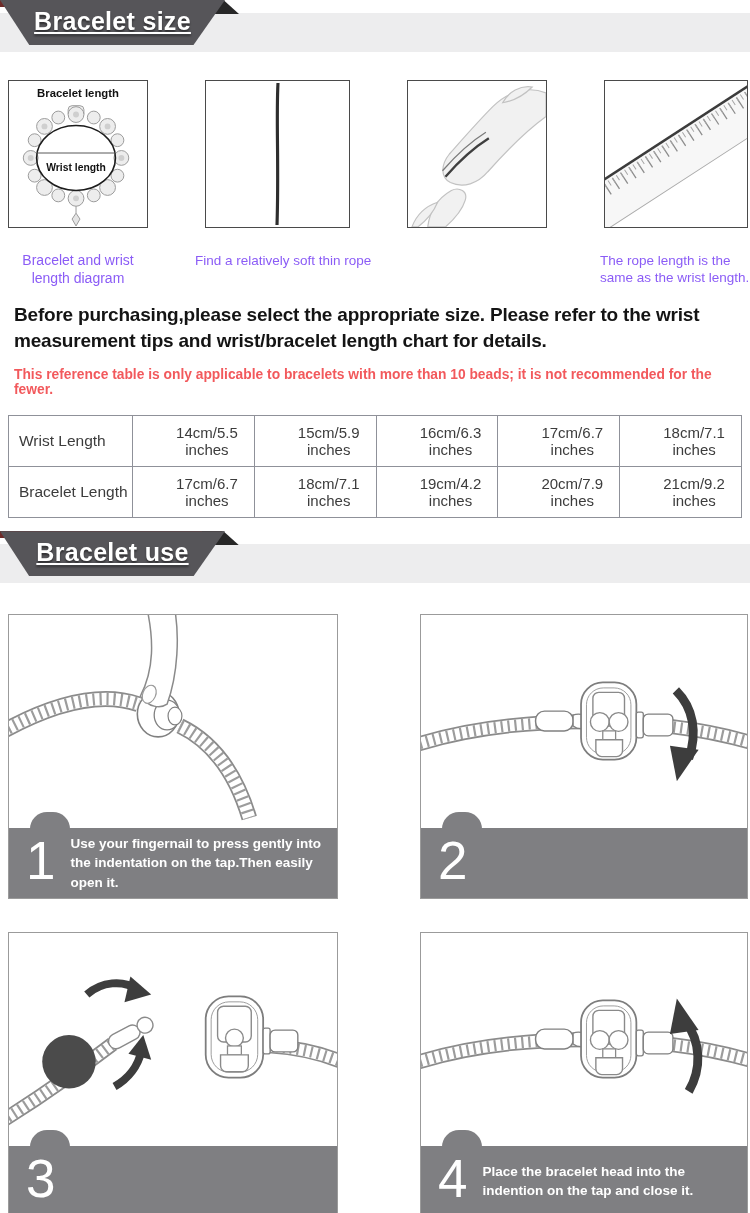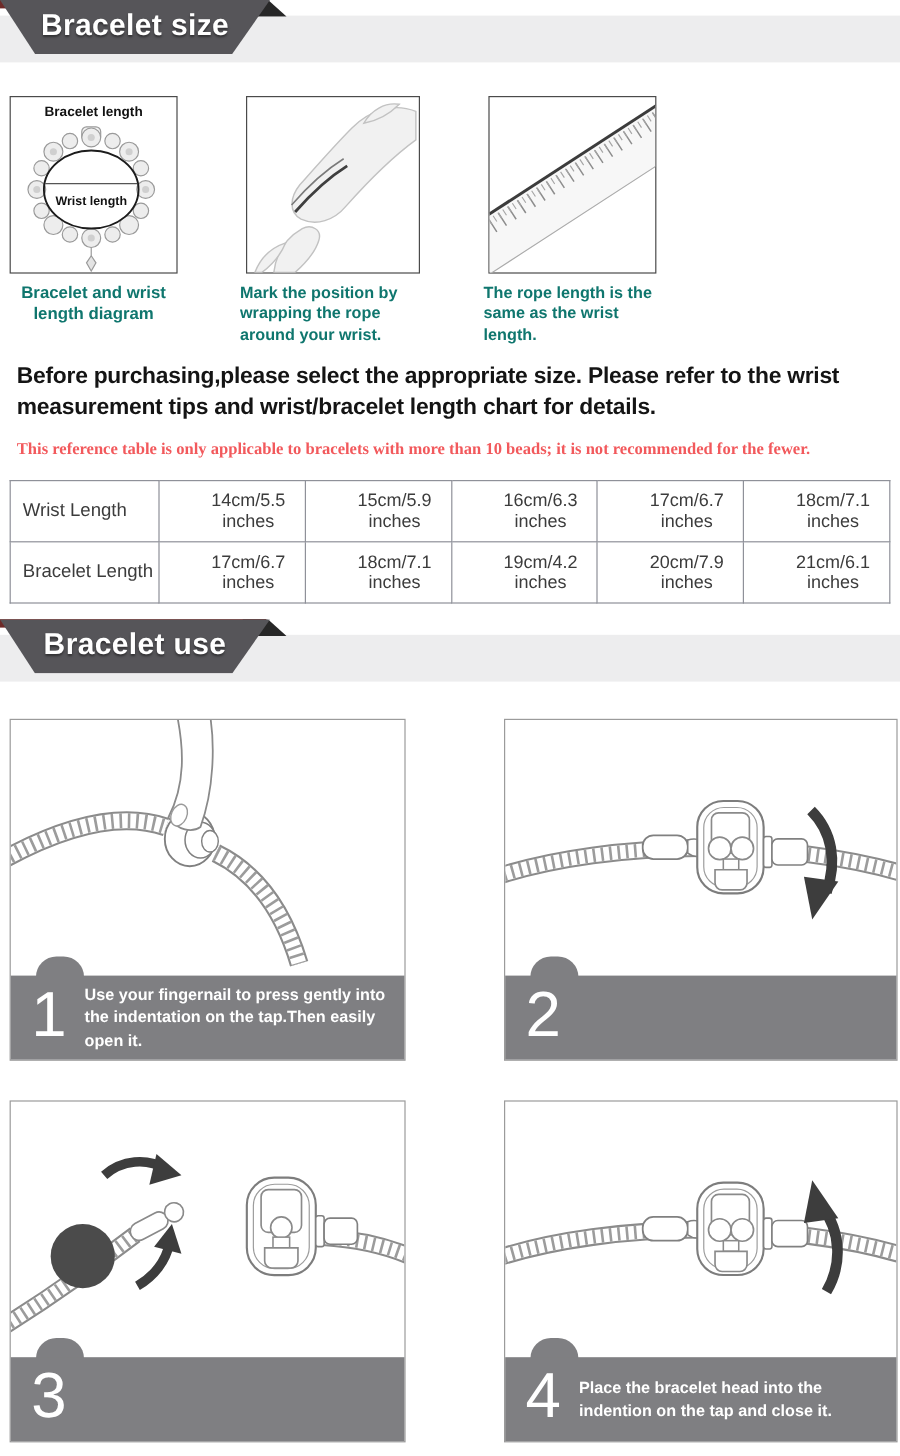--- a/index.html
+++ b/index.html
@@ -9,37 +9,37 @@
   
   .banner{position:relative;height:56px;}
   .banner .band{position:absolute;top:13px;left:0;width:750px;height:39px;background:#ededee;}
   .banner .accent{position:absolute;top:0;left:0;width:222px;height:7px;background:#6e2a28;}
   .banner .fold{position:absolute;top:0;left:202px;width:37px;height:14px;background:#272727;
     clip-path:polygon(0 0,58% 0,100% 100%,0 100%);}
   .banner .shape{position:absolute;top:0;left:0;width:225px;height:45px;background:#565559;
     clip-path:polygon(0 0,100% 0,86% 100%,13% 100%);
     display:flex;align-items:center;justify-content:center;}
   .banner .label{color:#fff;font-size:25px;font-weight:800;letter-spacing:.3px;
-    text-shadow:0 2px 2px rgba(0,0,0,.45);padding-bottom:2px;}
+    text-shadow:0 2px 2px rgba(0,0,0,.45);padding-bottom:2px;text-decoration:underline;}
 
   
   .measure-row{display:grid;grid-template-columns:140px 145px 140px 144px;column-gap:57px;
     padding-left:8px;margin-top:24px;}
   .m-box{height:148px;border:1px solid #4a4a4a;background:#fff;box-sizing:border-box;}
   .m-box svg{display:block;width:100%;height:100%;}
-  .m-caption{margin-top:7px;font-weight:700;color:#0f766e;line-height:1.28;}
+  .m-caption{margin-top:24px;font-weight:400;color:#8b5cf6;line-height:1.28;}
   .cap-0{font-size:14px;text-align:center;}
   .cap-1{font-size:13.5px;white-space:nowrap;margin-left:-10px;width:190px;}
   .cap-2{font-size:13.5px;width:165px;margin-left:-5px;}
   .cap-3{font-size:13.5px;width:155px;margin-left:-4px;}
 
   
   .intro{margin:14px 14px 0 14px;font-size:19px;font-weight:700;color:#141414;
     line-height:1.38;letter-spacing:-.2px;}
-  .warning{margin:13px 14px 0 14px;font-size:13.8px;font-weight:700;color:#f2595c;font-family:Liberation Serif, serif;}
+  .warning{margin:13px 14px 0 14px;font-size:13.8px;font-weight:700;color:#f2595c;}
 
   
   .size-table{border-collapse:collapse;margin:18px 8px 0 8px;width:734px;table-layout:fixed;}
   .size-table th,.size-table td{border:1px solid #8f9199;height:48px;font-weight:400;
     color:#3c3c3c;font-size:15px;padding-left:28px;}
   .size-table th{text-align:left;padding-left:10px;width:112px;font-size:15.5px;}
   .size-table td{text-align:center;}
 
   
   .use-grid{display:grid;grid-template-columns:330px 328px;column-gap:82px;row-gap:33px;
@@ -104,35 +104,42 @@
           <path d="M68,134 l4,6 -4,7 -4,-7 z" fill="#e4e4e4" stroke="#9a9a9a"></path>
           <ellipse cx="68" cy="78" rx="40" ry="33" fill="none" stroke="#1c1c1c" stroke-width="1.6"></ellipse>
           <line x1="29" y1="73" x2="107" y2="73" stroke="#555" stroke-width="1"></line>
           <text x="70" y="16" text-anchor="middle" font-size="11.5" font-weight="bold" fill="#111">Bracelet length</text>
           <text x="68" y="91" text-anchor="middle" font-size="10.5" font-weight="bold" fill="#111">Wrist length</text>
         </svg>
       </div>
       <div class="m-caption cap-0">Bracelet and wrist length diagram</div>
     </div>
 
+    <div class="m-col">
+      <div class="m-box">
+        <svg viewBox="0 0 145 148">
+          <path d="M73,2 C71,40 74,85 72,146" stroke="#2e2e2e" stroke-width="3.2" fill="none"></path>
+        </svg>
+      </div>
+      <div class="m-caption cap-1">Find a relatively soft thin rope</div>
+    </div>
 
     <div class="m-col">
       <div class="m-box">
         <svg viewBox="0 0 140 148">
           <g fill="#f1f1f1" stroke="#c2c2c2" stroke-width="1.2">
             <path d="M140,12 C120,4 100,12 86,26 C72,40 58,56 42,74 C34,84 32,97 43,103 C56,109 71,104 81,92 C97,74 118,52 140,36 Z"></path>
             <path d="M96,22 C102,11 114,4 126,6 C118,14 108,20 96,22 Z"></path>
             <path d="M20,148 C22,132 30,119 44,111 C52,107 61,112 58,121 C55,131 47,140 38,148 Z"></path>
             <path d="M4,148 C9,135 18,127 30,123 C26,133 18,142 10,148 Z"></path>
           </g>
           <path d="M38,97 C52,81 66,68 82,58" fill="none" stroke="#3f3f3f" stroke-width="2.4"></path>
           <path d="M35,91 C49,75 63,62 79,52" fill="none" stroke="#7a7a7a" stroke-width="1.3"></path>
         </svg>
       </div>
-      <div class="m-caption cap-2">Mark the position by wrapping the rope around your wrist.</div>
     </div>
 
     <div class="m-col">
       <div class="m-box">
         <svg viewBox="0 0 144 148">
           <g transform="rotate(-33 72 74)">
             <rect x="-40" y="56" width="230" height="44" fill="#f7f7f7" stroke="#ababab"></rect>
             <line x1="-40" y1="56" x2="190" y2="56" stroke="#3c3c3c" stroke-width="2.6"></line>
             <line x1="-36" y1="66" x2="190" y2="66" stroke="#8d8d8d" stroke-width="13" stroke-dasharray="1.3 8.7"></line>
             <line x1="-31" y1="62" x2="190" y2="62" stroke="#a5a5a5" stroke-width="6" stroke-dasharray="1 4"></line>
@@ -155,21 +162,21 @@
       <td>16cm/6.3 inches</td>
       <td>17cm/6.7 inches</td>
       <td>18cm/7.1 inches</td>
     </tr>
     <tr>
       <th>Bracelet Length</th>
       <td>17cm/6.7 inches</td>
       <td>18cm/7.1 inches</td>
       <td>19cm/4.2 inches</td>
       <td>20cm/7.9 inches</td>
-      <td>21cm/6.1 inches</td>
+      <td>21cm/9.2 inches</td>
     </tr>
   </tbody>
     </table>
 
   <header class="banner" style="margin-top:13px;">
     <div class="band"></div>
     <div class="accent"></div>
     <div class="fold"></div>
     <div class="shape">
       <span class="label">Bracelet use</span>

